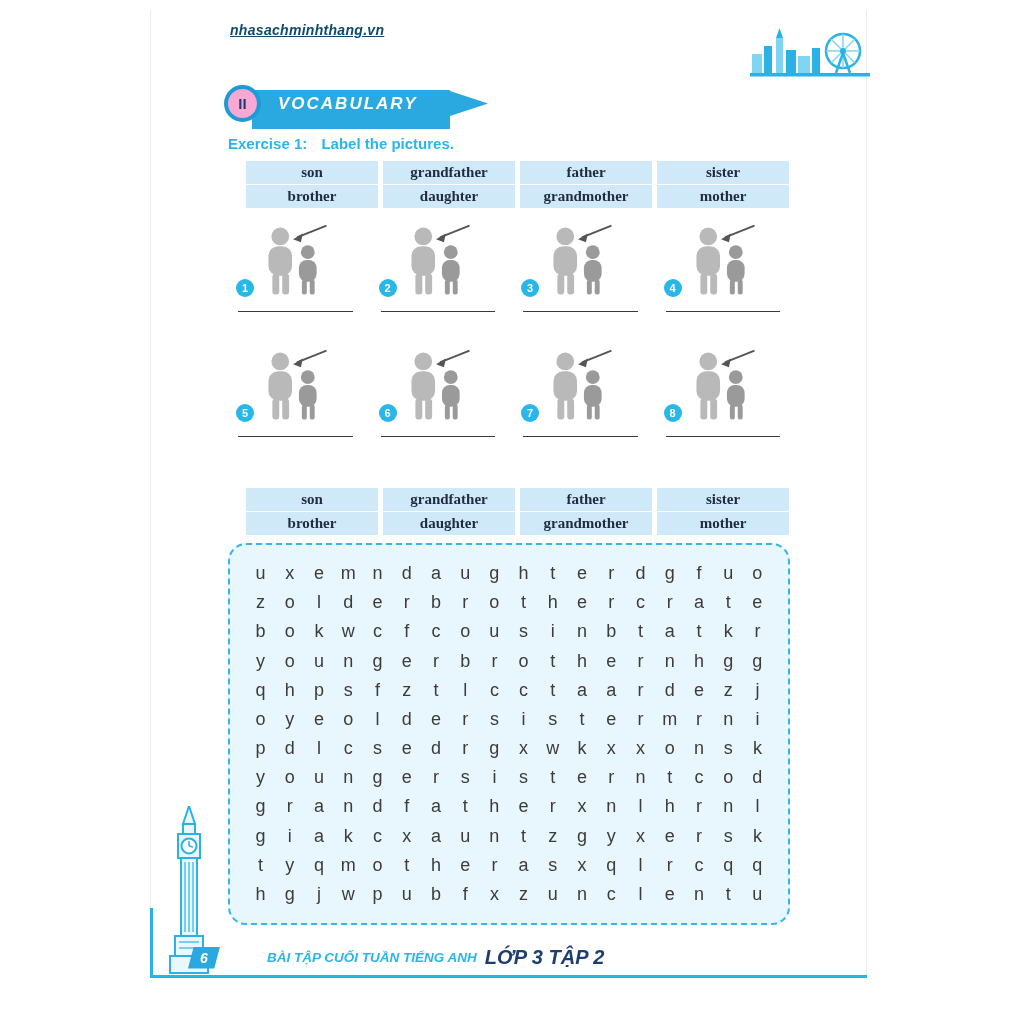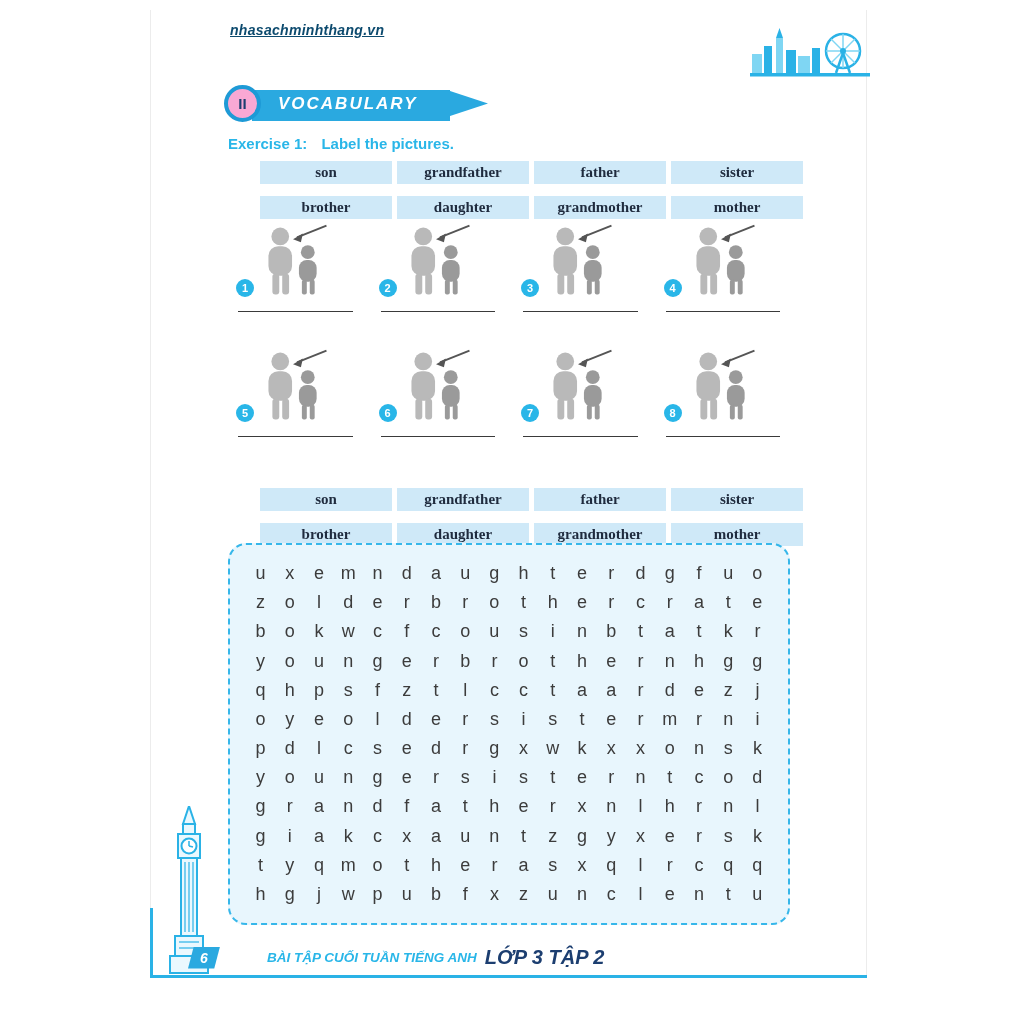--- a/index.html
+++ b/index.html
@@ -14,32 +14,32 @@
   .watermark{position:absolute;left:230px;top:22px;color:#0c4a6e;font-weight:bold;
              font-style:italic;font-size:14px;text-decoration:underline;letter-spacing:.3px;}
 
   .skyline{position:absolute;left:750px;top:26px;}
 
   
   .banner-circle{position:absolute;left:224px;top:85px;width:37px;height:37px;border-radius:50%;
                  background:#f9a8d4;border:4px solid #1e9ad6;box-sizing:border-box;display:flex;
                  align-items:center;justify-content:center;z-index:2;font-weight:bold;
                  color:#1c3e70;font-size:15px;}
-  .banner-ribbon{position:absolute;left:252px;top:90px;width:172px;height:31px;background:#2aa9e0;
+  .banner-ribbon{position:absolute;left:252px;top:90px;width:172px;height:39px;background:#2aa9e0;
                  color:#fff;font-style:italic;font-weight:bold;font-size:17px;letter-spacing:2px;
                  line-height:27px;padding-left:26px;z-index:1;box-sizing:border-box0;}
   .banner-tail{position:absolute;left:426px;top:90px;line-height:0;}
 
   .ex-header{position:absolute;left:228px;color:#29b6e8;font-weight:bold;font-size:15px;}
   #ex1{top:135px;}
   #ex2{top:457px;}
   .ex-header .label{margin-right:10px;}
 
-  .word-bank{position:absolute;left:260px;width:543px;display:grid;
-             grid-template-columns:repeat(4,1fr);gap:12px 5px;}
+  .word-bank{position:absolute;left:246px;width:543px;display:grid;
+             grid-template-columns:repeat(4,1fr);gap:1px 5px;}
   #wordbank1{top:161px;}
   #wordbank2{top:488px;}
   .wb-cell{background:#cfe9f8;height:23px;line-height:23px;text-align:center;
            font-family:"Liberation Serif",serif;font-weight:bold;font-size:15px;color:#1f2b3e;}
 
   .pictures{position:absolute;left:228px;top:222px;width:562px;display:grid;
             grid-template-columns:repeat(4,1fr);column-gap:8px;row-gap:35px;}
   .pic-cell{position:relative;height:90px;}
   .pic-art{position:absolute;left:0;right:0;top:0;height:75px;display:flex;justify-content:center;}
   .pic-badge{position:absolute;left:8px;top:57px;width:18px;height:18px;border-radius:50%;

